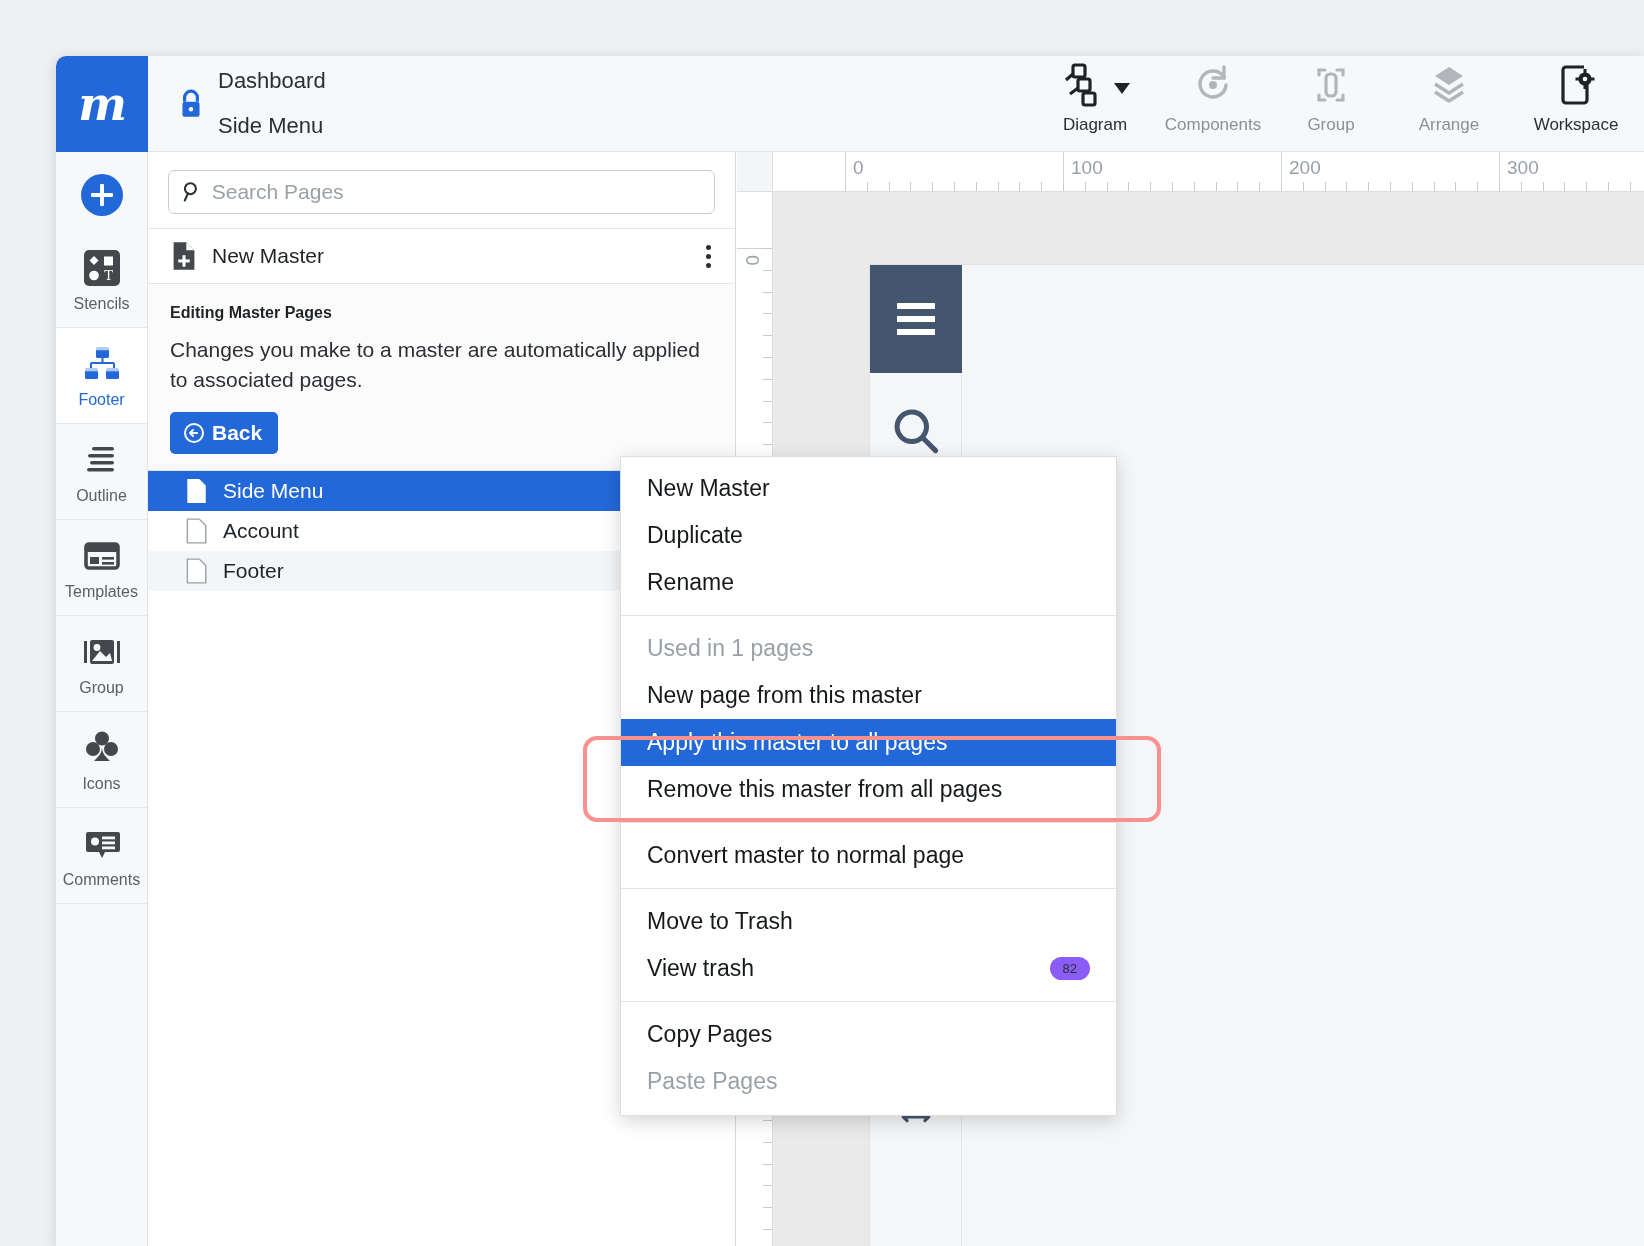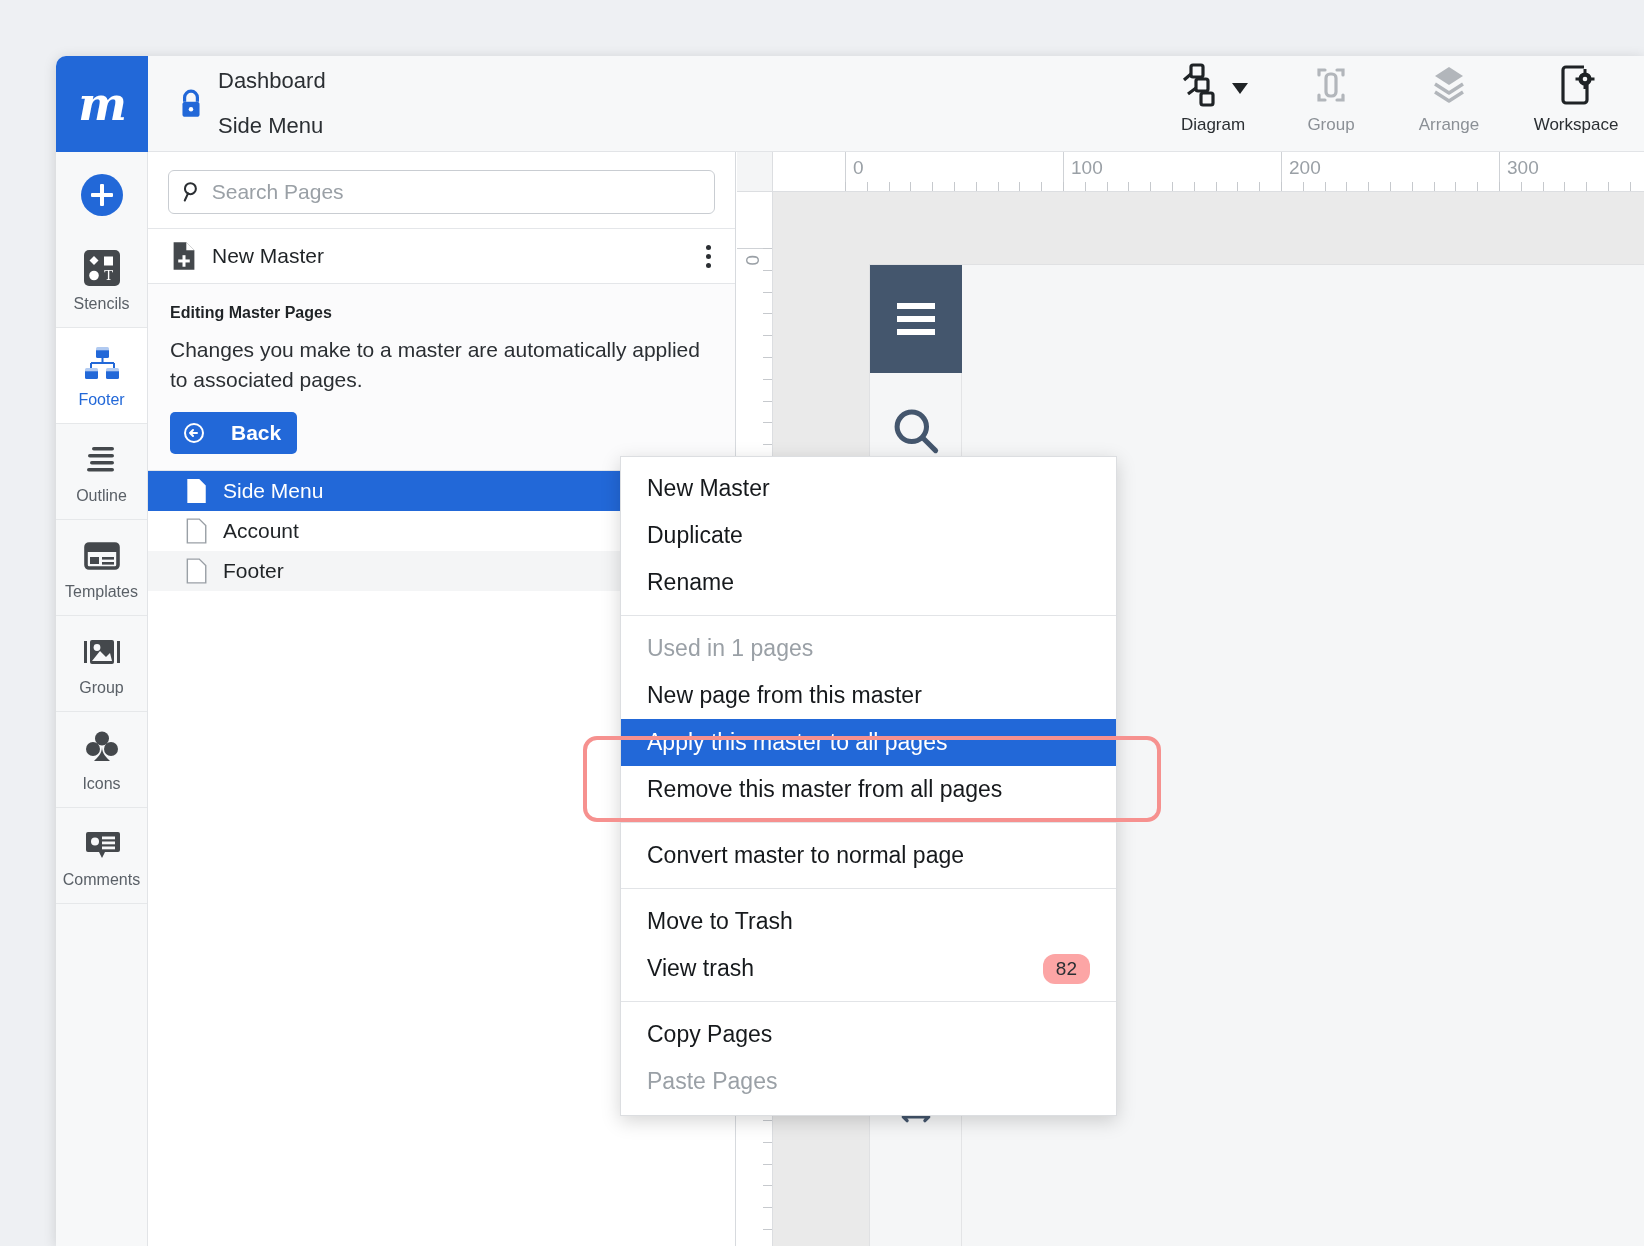--- a/index.html
+++ b/index.html
@@ -144,21 +144,21 @@
 
   .editing-block {
     padding: 20px 22px 16px;
     background: #fbfbfc;
     border-bottom: 1px solid #e4e6e9;
   }
   .editing-title { font-size: 16px; color: #1f2326; font-weight: 600; margin-bottom: 13px; }
   .editing-desc  { font-size: 21px; color: #2b2f33; line-height: 1.42; max-width: 540px; }
   .back-btn {
     margin-top: 17px;
-    display: inline-flex; align-items: center; gap: 26px;
+    display: inline-flex; align-items: center; gap: 7px;
     background: #2268d8; color: #fff;
     border: none; border-radius: 5px;
     padding: 9px 16px 9px 13px;
     font-size: 21px; font-weight: 700;
     font-family: "Liberation Sans", sans-serif;
     cursor: pointer;
   }
 
   .page-list { }
   .page-item {
@@ -261,22 +261,22 @@
     display: flex; align-items: center;
     padding: 0 26px;
     font-size: 23px; color: #16191c;
     white-space: nowrap;
   }
   .ctx-item.dimmed { color: #9aa0a6; }
   .ctx-item.highlight { background: #2268d8; color: #ffffff; }
   .ctx-sep { height: 1px; background: #e2e4e7; margin: 9px 0; }
   .ctx-badge {
     margin-left: auto;
-    background: #fca5a5; color: #2b2f33;
-    font-size: 19px;
+    background: #8b5cf6; color: #2b2f33;
+    font-size: 13px;
     padding: 4px 13px;
     border-radius: 12px;
   }
   .highlight-ring {
     position: absolute;
     left: 527px; top: 680px;
     width: 578px; height: 86px;
     border: 4px solid #f6918f;
     border-radius: 14px;
     z-index: 50;
@@ -315,20 +315,28 @@
             <rect x="13" y="3" width="12" height="12" rx="2" fill="none" stroke="#1f2326" stroke-width="3.2"></rect>
             <rect x="18" y="17" width="12" height="12" rx="2" fill="none" stroke="#1f2326" stroke-width="3.2"></rect>
             <rect x="23" y="31" width="12" height="12" rx="2" fill="none" stroke="#1f2326" stroke-width="3.2"></rect>
             <path d="M13 12 L6 18 M18 26 L10 32" stroke="#1f2326" stroke-width="3.2" fill="none"></path>
           </svg>
           <div class="caret-down"></div>
         </div>
         <div class="lbl">Diagram</div>
       </div>
 
+      <div class="tool dim">
+        <svg width="44" height="46" viewBox="0 0 44 46">
+          <path d="M33 15 a13 13 0 1 0 2 8" fill="none" stroke="#b2b6bb" stroke-width="3.4" stroke-linecap="round"></path>
+          <path d="M33 5 v11 h-11" fill="none" stroke="#b2b6bb" stroke-width="3.4" stroke-linecap="round"></path>
+          <circle cx="22" cy="23" r="4" fill="#b2b6bb"></circle>
+        </svg>
+        <div class="lbl">Components</div>
+      </div>
 
       <div class="tool dim">
         <svg width="44" height="46" viewBox="0 0 44 46">
           <path d="M10 13 V8 h6 M34 13 V8 h-6 M10 33 V38 h6 M34 33 V38 h-6" fill="none" stroke="#b2b6bb" stroke-width="3.2" stroke-linecap="round"></path>
           <rect x="17" y="12" width="10" height="22" rx="4" fill="none" stroke="#b2b6bb" stroke-width="3.2"></rect>
         </svg>
         <div class="lbl">Group</div>
       </div>
 
       <div class="tool dim">

